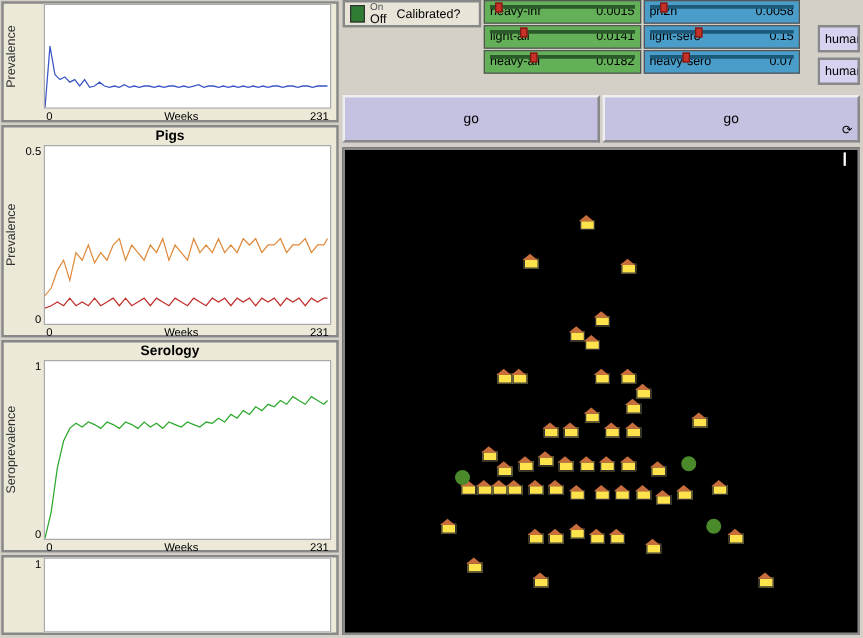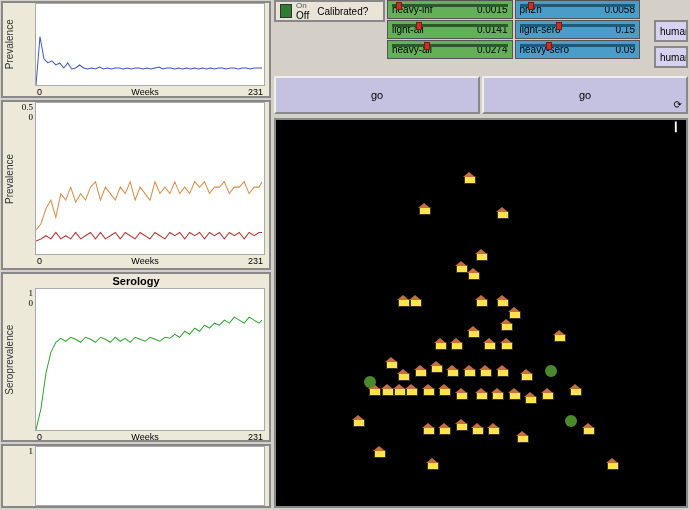--- a/index.html
+++ b/index.html
@@ -43,26 +43,25 @@
     text-align: center;
     font-size: 10px;
     color: #333;
     padding: 2px 1px;
     width: 14px;
   }
   .yaxis {
     width: 18px;
     display: flex;
     flex-direction: column;
-    justify-content: flex-start;
+    justify-content: space-between;
     text-align: right;
     font-size: 9px;
     color: #000;
     padding-right: 2px;
-    font-family: Liberation Serif, serif;
   }
   .chart-area {
     flex: 1;
     background: #fff;
     border: 1px solid #aaa;
     position: relative;
     margin-right: 4px;
   }
   .plot-xaxis {
     display: flex;
@@ -253,20 +252,21 @@
         </div>
       </div>
       <div class="plot-xaxis">
         <span>0</span>
         <span>Weeks</span>
         <span>231</span>
       </div>
     </div>
 
     <div class="plot-panel" style="height:170px">
+      <div class="plot-title">Pigs</div>
       <div class="plot-body">
         <div class="ylabel">Prevalence</div>
         <div class="yaxis">
           <span>0.5</span>
           <span>0</span>
         </div>
         <div class="chart-area">
           <svg viewBox="0 0 230 140" preserveAspectRatio="none" style="width:100%;height:100%">
             <polyline stroke="#e08a3c" points="0,118 5,112 10,98 15,90 20,106 25,84 30,90 35,78 40,92 45,84 50,90 55,78 60,73 65,90 70,78 75,84 80,90 85,78 90,84 95,73 100,90 105,78 110,84 115,90 120,73 125,84 130,78 135,84 140,73 145,84 150,78 155,84 160,73 165,78 170,73 175,84 180,78 185,78 190,73 195,84 200,78 205,78 210,73 215,84 220,78 225,78 228,73"></polyline>
             <polyline stroke="#c0302a" points="0,128 5,126 10,123 15,126 20,120 25,126 30,123 35,126 40,120 45,126 50,123 55,120 60,126 65,120 70,126 75,123 80,120 85,126 90,120 95,123 100,126 105,120 110,123 115,126 120,120 125,123 130,126 135,120 140,123 145,120 150,126 155,120 160,123 165,120 170,126 175,120 180,123 185,120 190,126 195,120 200,123 205,120 210,126 215,120 220,123 225,120 228,120"></polyline>
@@ -338,42 +338,42 @@
         <div class="slider-box">
           <div class="slider-track"></div>
             <div class="slider-handle" style="left:28px"></div>
           <span>light-all</span>
             <span>0.0141</span>
         </div>
         <div class="slider-box">
           <div class="slider-track"></div>
             <div class="slider-handle" style="left:36px"></div>
           <span>heavy-all</span>
-            <span>0.0274</span>
+            <span>0.0182</span>
         </div>
       </div>
 
       <div class="slider-col" style="width:112px">
         <div class="slider-box blue">
           <div class="slider-track"></div>
             <div class="slider-handle" style="left:12px"></div>
           <span>ph2h</span>
             <span>0.0058</span>
         </div>
         <div class="slider-box blue">
           <div class="slider-track"></div>
             <div class="slider-handle" style="left:40px"></div>
           <span>light-sero</span>
             <span>0.15</span>
         </div>
         <div class="slider-box blue">
           <div class="slider-track"></div>
             <div class="slider-handle" style="left:30px"></div>
           <span>heavy-sero</span>
-            <span>0.09</span>
+            <span>0.07</span>
         </div>
       </div>
 
       <div style="width:10px"></div>
 
       <div class="extra-col">
         <div style="height:18px"></div>
         <div class="monitor-box">
           <span>human-rin</span>
         </div>

